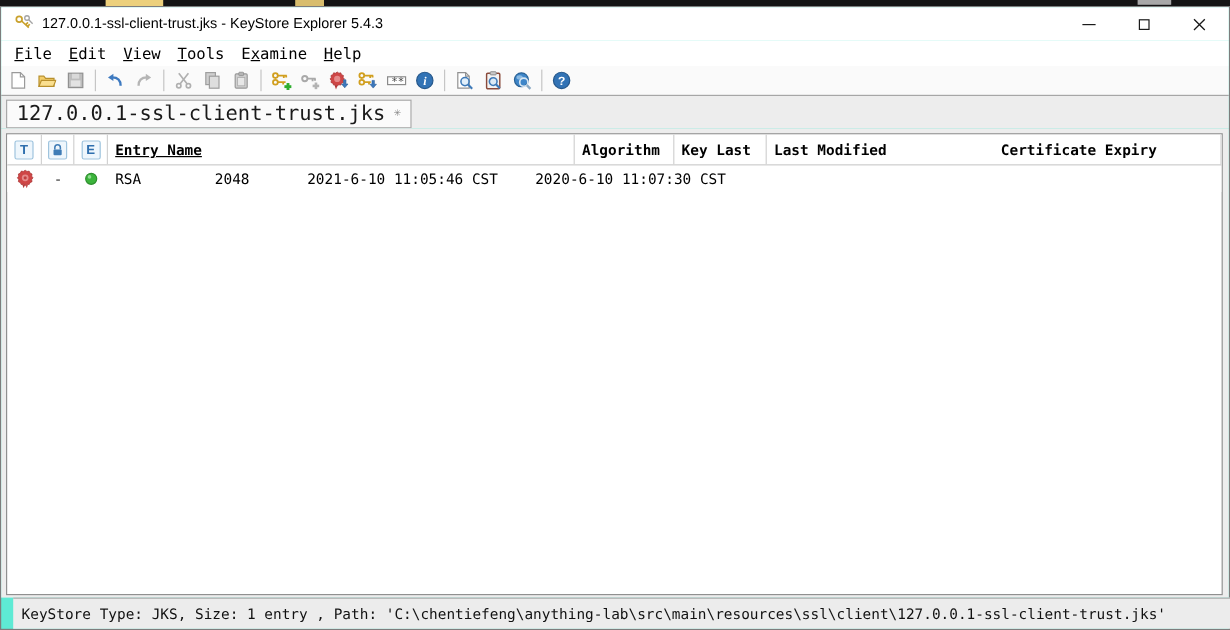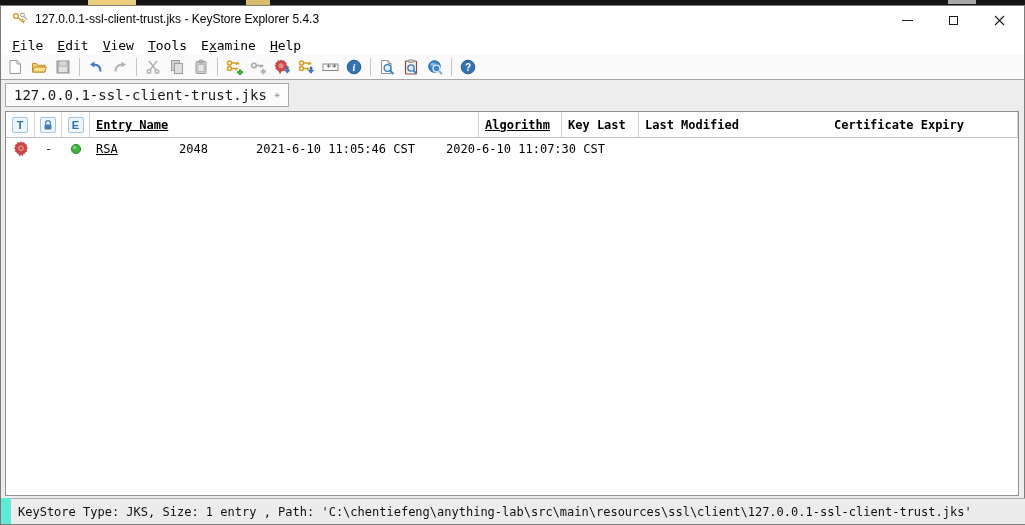--- a/index.html
+++ b/index.html
@@ -33,33 +33,33 @@
   
   #toolbar { position:absolute; left:0; top:49px; width:100%; height:25px; background:#fafafa;
              border-bottom:1px solid #a6a6a6; display:flex; align-items:center; padding-left:2px; }
   .tbtn { width:24px; height:22px; display:flex; align-items:center; justify-content:center; border-radius:2px; }
   .tsep { width:1px; height:18px; background:#c5c5c5; margin:0 4px; }
 
   
   #tabbar { position:absolute; left:0; top:74px; width:100%; height:27px; background:#ededed; }
   #tab { position:absolute; left:4px; top:3px; height:24px; background:#fbfbfb;
          border:1px solid #a9a9a9; display:flex; align-items:center; padding:0 8px; gap:7px; }
-  #tab-label { font-size:14px; color:#1a1a1a; white-space:nowrap; }
+  #tab-label { font-size:17px; color:#1a1a1a; white-space:nowrap; }
   #tab-close { font-size:10px; color:#858585; line-height:10px; }
 
   
   #main { position:absolute; left:0; top:101px; width:100%; height:391px; background:#ededed; }
   #panel { position:absolute; left:4px; top:4px; right:5px; bottom:2px; background:#ffffff;
            border:1px solid #909090; overflow:hidden; }
   #thead { display:flex; height:26px; border-bottom:1px solid #c0c0c0; background:#ffffff; }
   .hc { display:flex; align-items:center; border-right:1px solid #d2d2d2; padding-left:6px;
         font-size:12px; font-weight:600; color:#000; white-space:nowrap; overflow:hidden; }
   .hc.icon { justify-content:center; padding-left:0; }
   .col-t{width:29px;} .col-lock{width:27px;} .col-e{width:28px;} .col-entry{width:389px;text-decoration:underline;}
-  .col-algo{width:83px;text-decoration:underline;} .col-size{width:77px;} .col-exp{width:190px;} .col-mod{flex:1; border-right:none;}
+  .col-algo{width:83px;} .col-size{width:77px;} .col-exp{width:190px;} .col-mod{flex:1; border-right:none;}
   .hdr-badge { width:16px; height:16px; border:1px solid #9fc4de; background:#eef6fc; border-radius:2px;
                display:flex; align-items:center; justify-content:center;
                color:#2f6fae; font-size:11px; font-weight:bold; font-family:"Liberation Sans", sans-serif; }
   #trow { display:flex; height:22px; align-items:center; background:#ffffff; }
   .rc { padding-left:6px; font-size:12px; color:#000; white-space:nowrap; overflow:hidden; }
   .rc.icon { display:flex; align-items:center; justify-content:center; padding-left:0; }
   .dash { color:#333; font-size:12px; }
 
   
   #statusbar { position:absolute; left:10px; bottom:0; width:100%; height:26px; background:#ececec;

